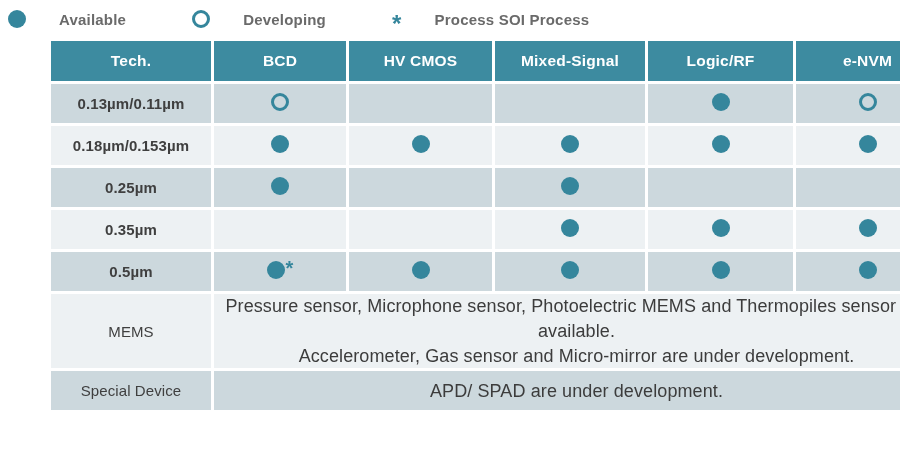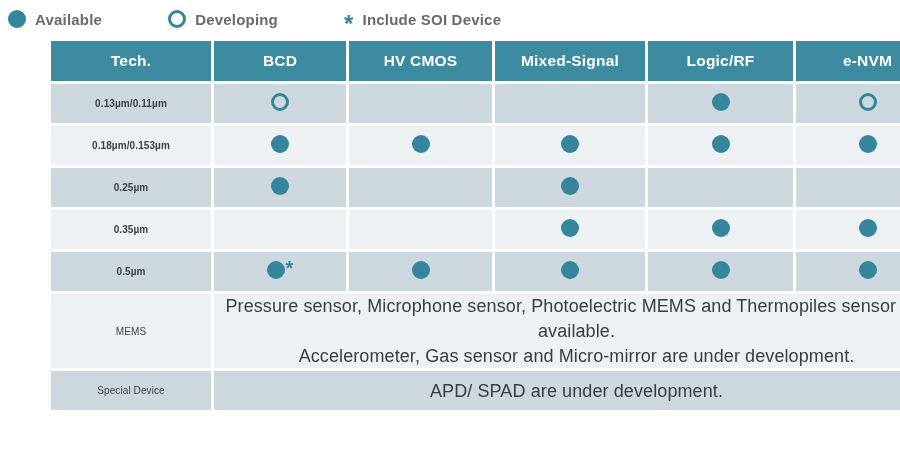--- a/index.html
+++ b/index.html
@@ -23,20 +23,21 @@
     padding-left: 8px;
     gap: 0;
   }
   .legend-item {
     display: flex;
     align-items: center;
     color: #6a6a6a;
     font-size: 15px;
     font-weight: 600;
     letter-spacing: 0.2px;
+    gap: 24px;
   }
   .legend-item + .legend-item { margin-left: 30px; padding-left: 36px; }
   .legend-item .label-gap { margin-left: 9px; }
   .dot {
     width: 18px;
     height: 18px;
     border-radius: 50%;
     background: #35869c;
     display: inline-block;
     flex: 0 0 auto;
@@ -79,21 +80,21 @@
     color: #ffffff;
     font-size: 15.5px;
     font-weight: 700;
     height: 40px;
     letter-spacing: 0.2px;
   }
   tr.dark  td { background: #ccd8dd; }
   tr.light td { background: #edf1f3; }
   td.tech-label {
     color: #3f3f3f;
-    font-size: 10px;
+    font-size: 15px;
     font-weight: 700;
     letter-spacing: 0.1px;
   }
   tbody tr.mark-row td { height: 39px; }
   td.mark-cell .cell-inner {
     display: inline-flex;
     align-items: center;
     justify-content: center;
   }
   td.mark-cell .soi-star { font-size: 20px; top: -2px; margin-left: 1px; }
@@ -118,21 +119,21 @@
     <div class="legend-item">
       <span class="dot"></span>
       <span class="label-gap">Available</span>
     </div>
     <div class="legend-item">
       <span class="ring"></span>
       <span class="label-gap">Developing</span>
     </div>
     <div class="legend-item">
       <span class="soi-star">*</span>
-      <span class="label-gap">Include SOI Device</span>
+      <span class="label-gap">Process SOI Process</span>
     </div>
   </div>
 
   <table class="matrix">
     <colgroup>
       <col style="width:160px">
         <col style="width:132px">
         <col style="width:143px">
       <col style="width:150px">
         <col style="width:145px">

